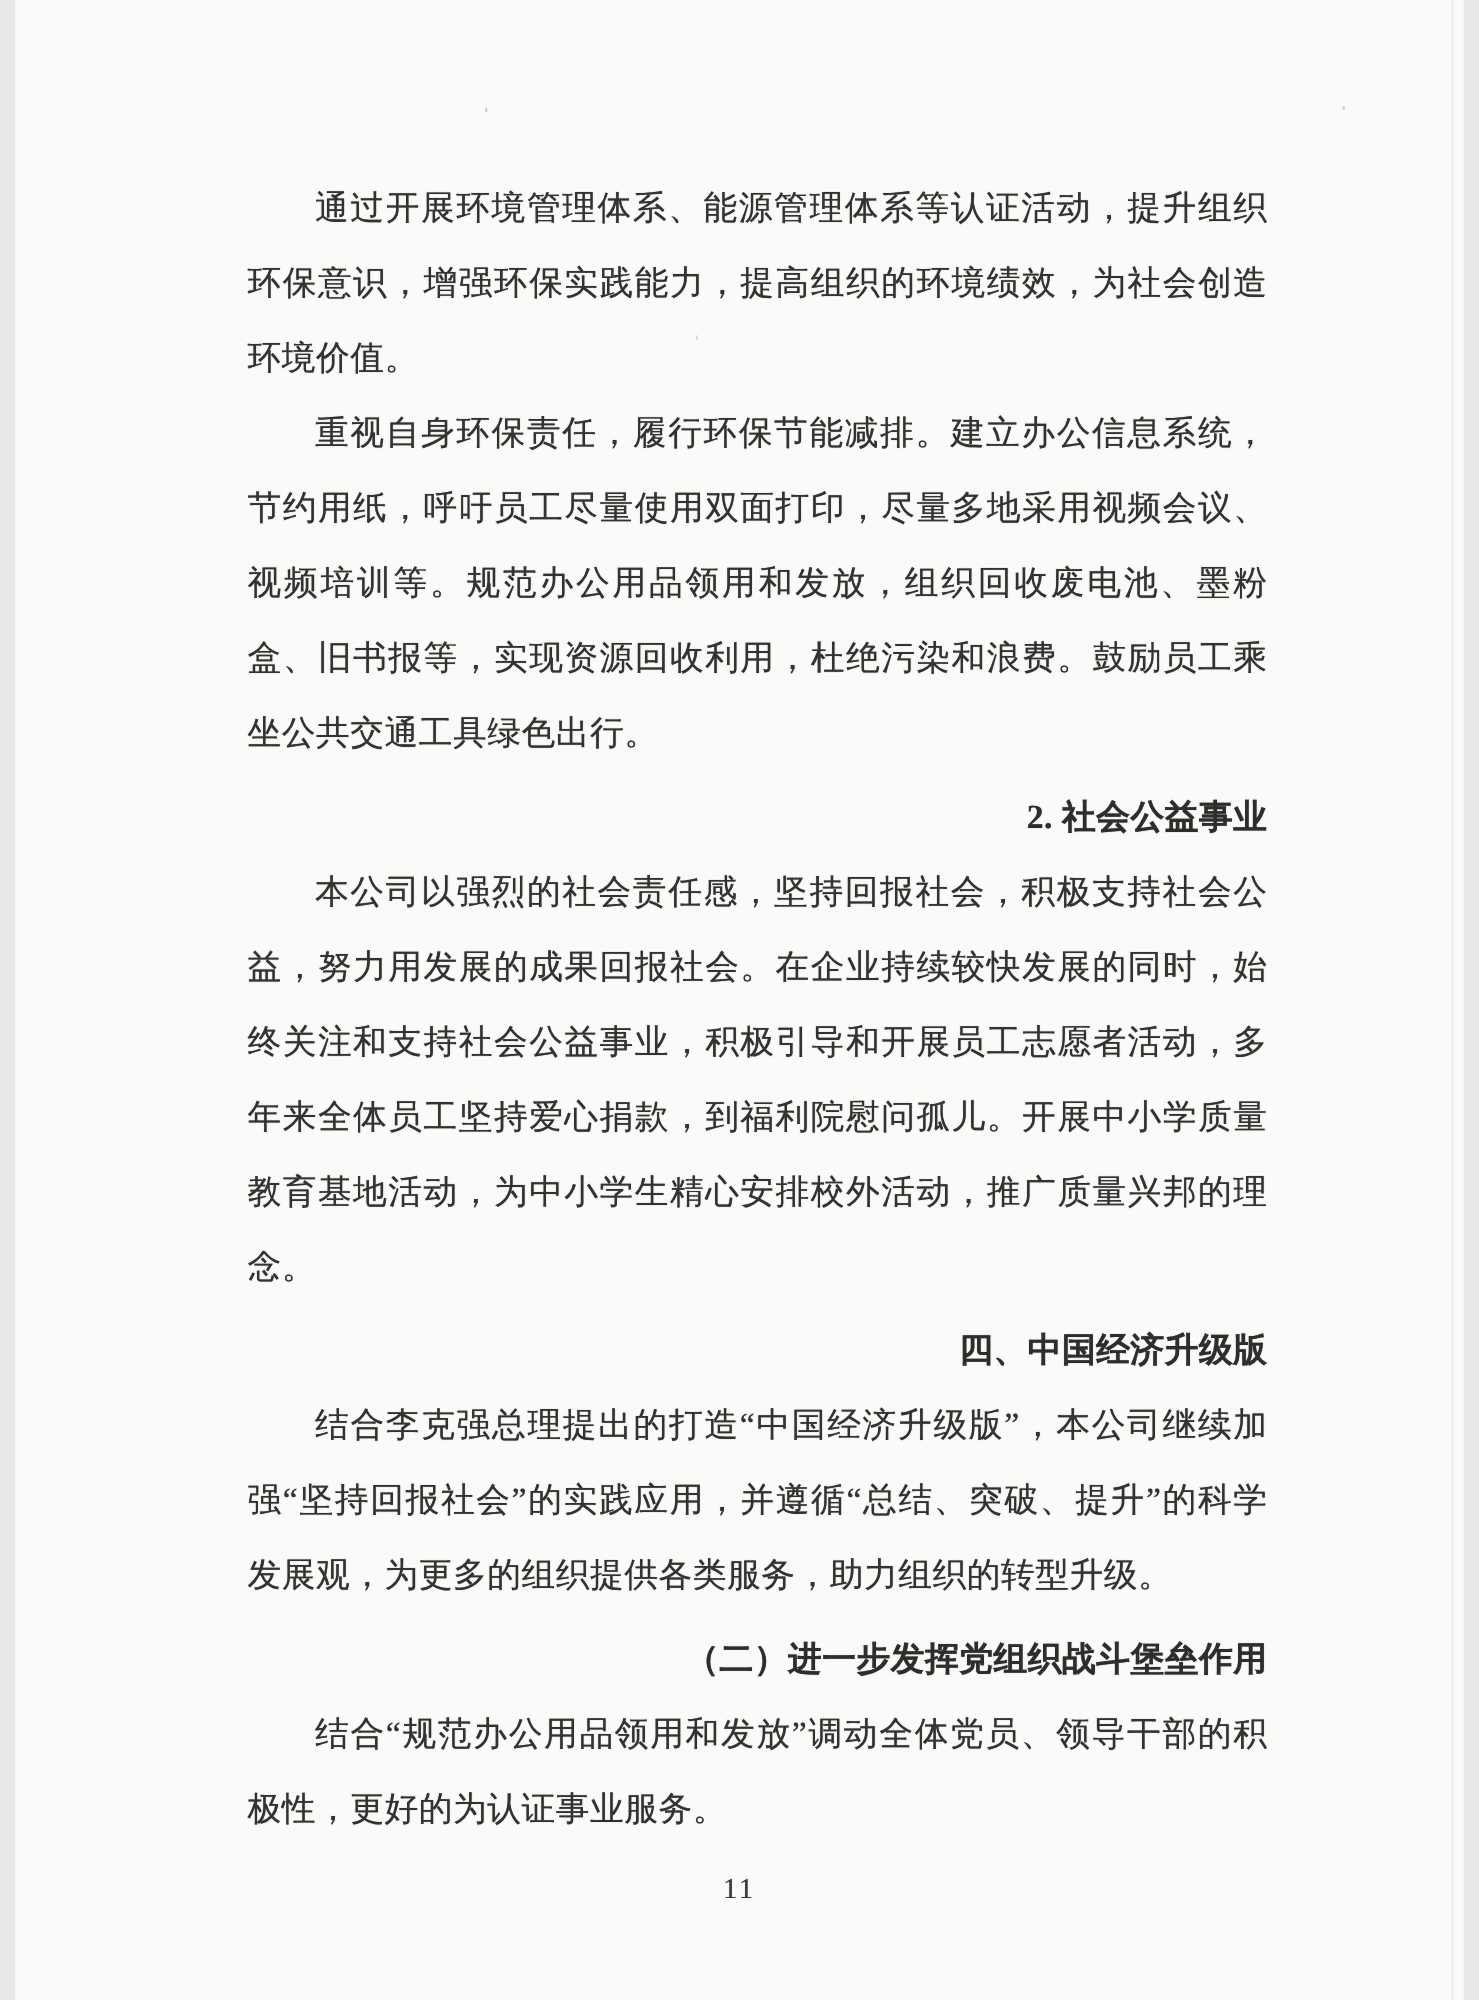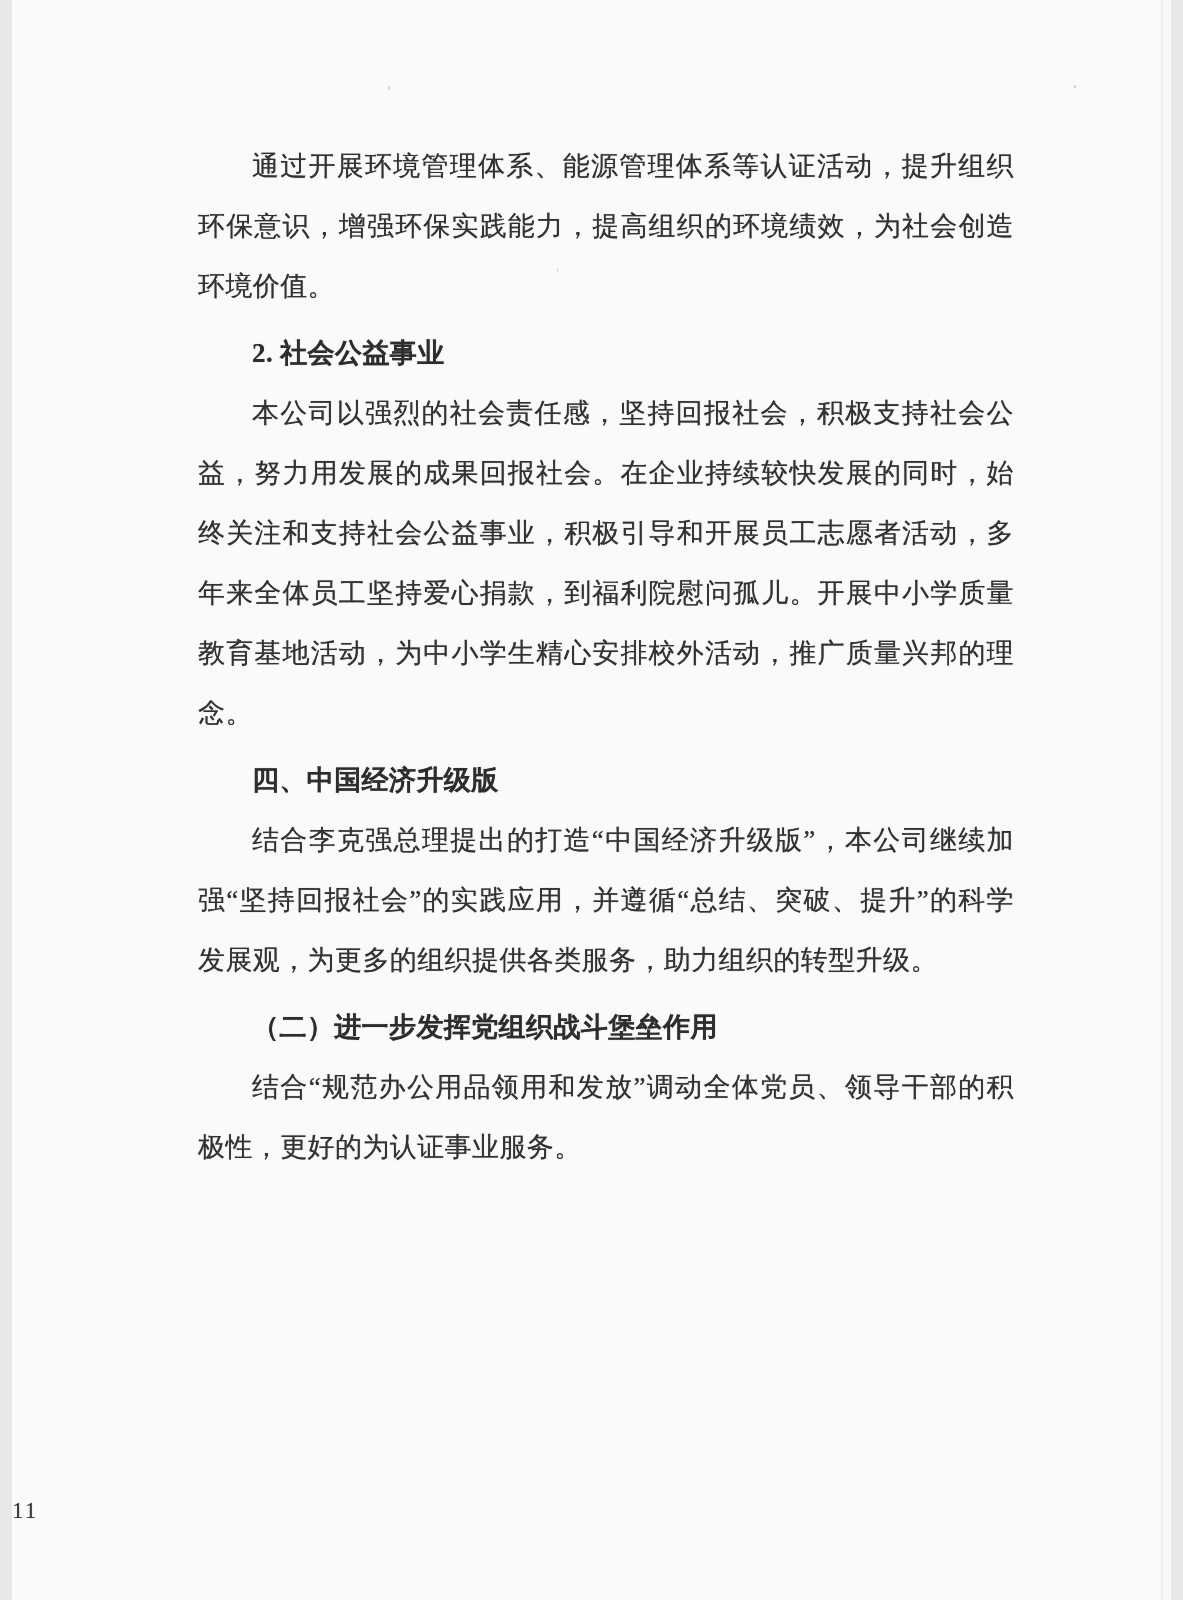--- a/index.html
+++ b/index.html
@@ -46,50 +46,51 @@
     line-height: 60px;
     text-align: justify;
     text-justify: inter-ideograph;
     text-indent: 54px;
     letter-spacing: 0.4px;
     word-break: break-all;
     text-shadow: 0 0 0.7px rgba(55,55,53,0.75);
   }
   .heading {
     font-weight: bold;
-    text-align: left;
+    text-align: right;
     margin-top: 7px;
     color: #2e2d2c;
   }
   .page-number {
     position: absolute;
     top: 1498px;
     left: 0;
     width: 100%;
-    text-align: left;
+    text-align: center;
     font-size: 23px;
     letter-spacing: 2px;
     color: #3a3a38;
     text-shadow: 0 0 0.7px rgba(55,55,53,0.7);
   }
 </style>
 </head>
 <body>
 
 <div class="page">
 
   <div class="scan-line"></div>
   <div class="speck" style="left:376px; top:86px; width:2px; height:4px;"></div>
   <div class="speck" style="left:1062px; top:85px; width:2px; height:3px;"></div>
   <div class="speck" style="left:930px; top:152px; width:1px; height:4px;"></div>
   <div class="speck" style="left:545px; top:268px; width:1px; height:4px;"></div>
 
   <div class="content">
     <p class="para">通过开展环境管理体系、能源管理体系等认证活动，提升组织环保意识，增强环保实践能力，提高组织的环境绩效，为社会创造环境价值。</p>
 
+    <p class="para">重视自身环保责任，履行环保节能减排。建立办公信息系统，节约用纸，呼吁员工尽量使用双面打印，尽量多地采用视频会议、视频培训等。规范办公用品领用和发放，组织回收废电池、墨粉盒、旧书报等，实现资源回收利用，杜绝污染和浪费。鼓励员工乘坐公共交通工具绿色出行。</p>
 
     <p class="heading">2. 社会公益事业</p>
 
     <p class="para">本公司以强烈的社会责任感，坚持回报社会，积极支持社会公益，努力用发展的成果回报社会。在企业持续较快发展的同时，始终关注和支持社会公益事业，积极引导和开展员工志愿者活动，多年来全体员工坚持爱心捐款，到福利院慰问孤儿。开展中小学质量教育基地活动，为中小学生精心安排校外活动，推广质量兴邦的理念。</p>
 
     <p class="heading">四、中国经济升级版</p>
 
 
     <p class="para">结合李克强总理提出的打造“中国经济升级版”，本公司继续加强“坚持回报社会”的实践应用，并遵循“总结、突破、提升”的科学发展观，为更多的组织提供各类服务，助力组织的转型升级。</p>
 

